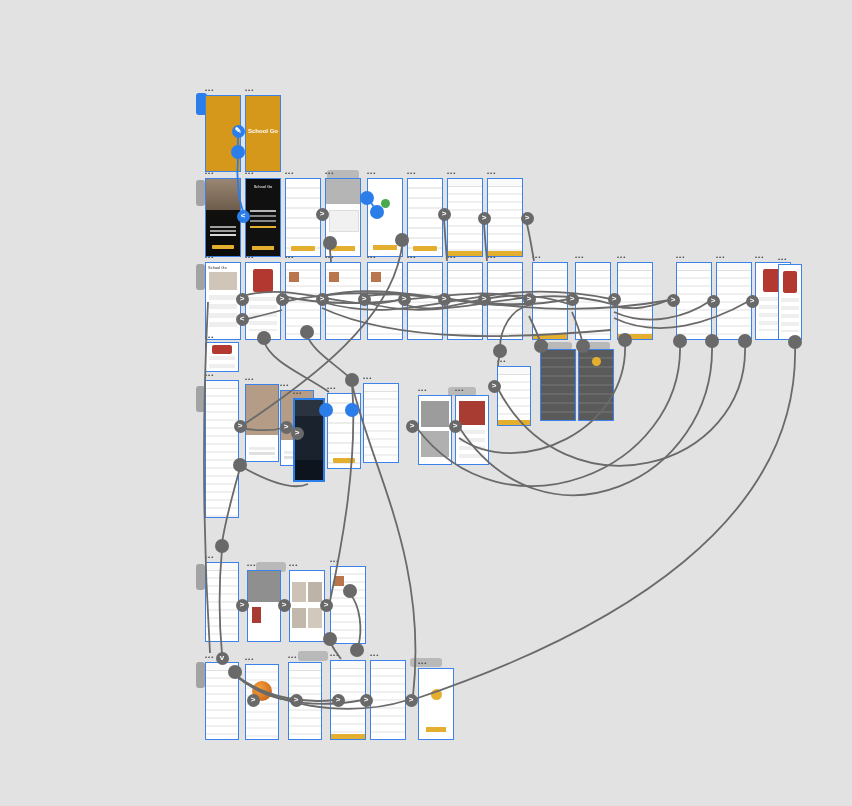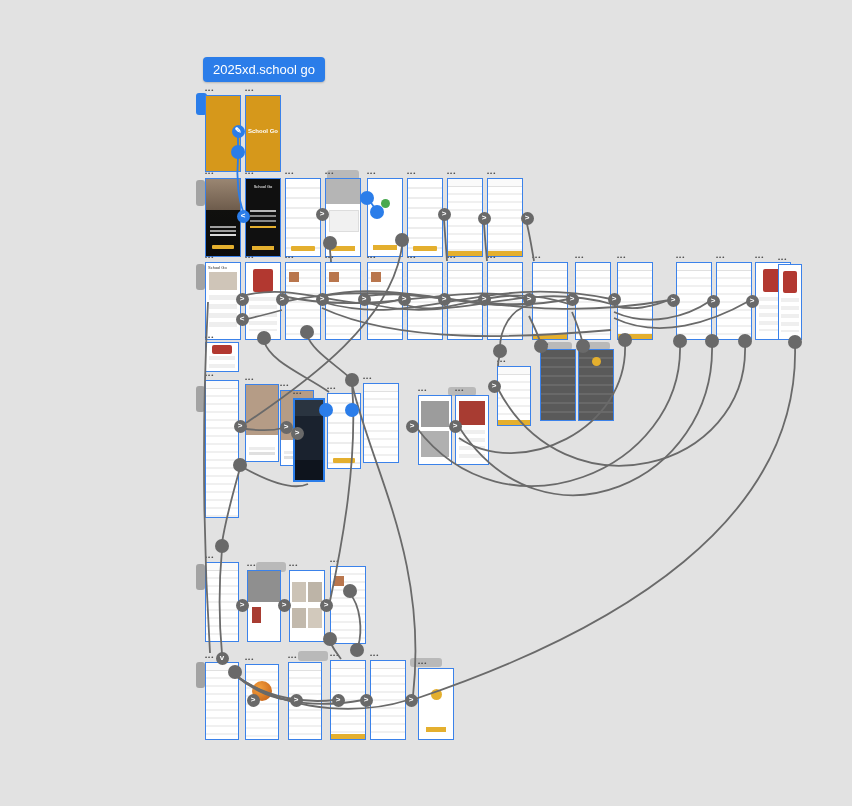--- a/index.html
+++ b/index.html
@@ -311,14 +311,13 @@
       <div class="node" style="left: 788px; top: 335px; width: 14px; height: 14px;"></div>
       <div class="node" style="left: 233px; top: 458px; width: 14px; height: 14px;"></div>
       <div class="node" style="left: 215px; top: 539px; width: 14px; height: 14px;"></div>
       <div class="node" style="left: 323px; top: 632px; width: 14px; height: 14px;"></div>
       <div class="node" style="left: 343px; top: 584px; width: 14px; height: 14px;"></div>
       <div class="node" style="left: 228px; top: 665px; width: 14px; height: 14px;"></div>
       <div class="node" style="left: 350px; top: 643px; width: 14px; height: 14px;"></div>
       <div class="node" style="left: 534px; top: 339px; width: 14px; height: 14px;"></div>
       <div class="node" style="left: 576px; top: 339px; width: 14px; height: 14px;"></div>
     </div>
-  <div class="flow-label">2025xd.school go</div>
 </div>
 
 </body></html>

